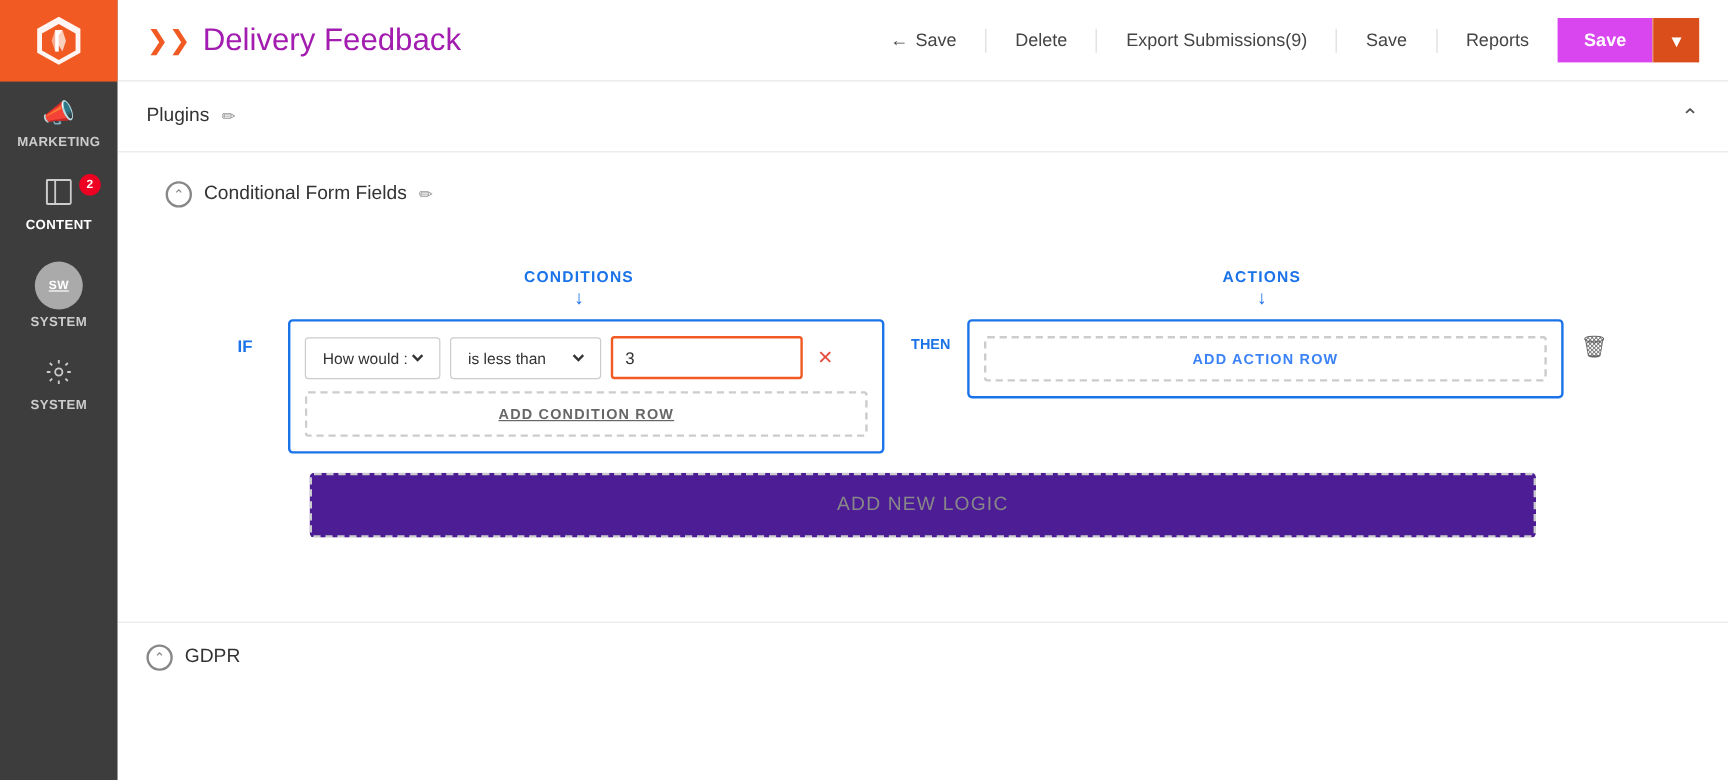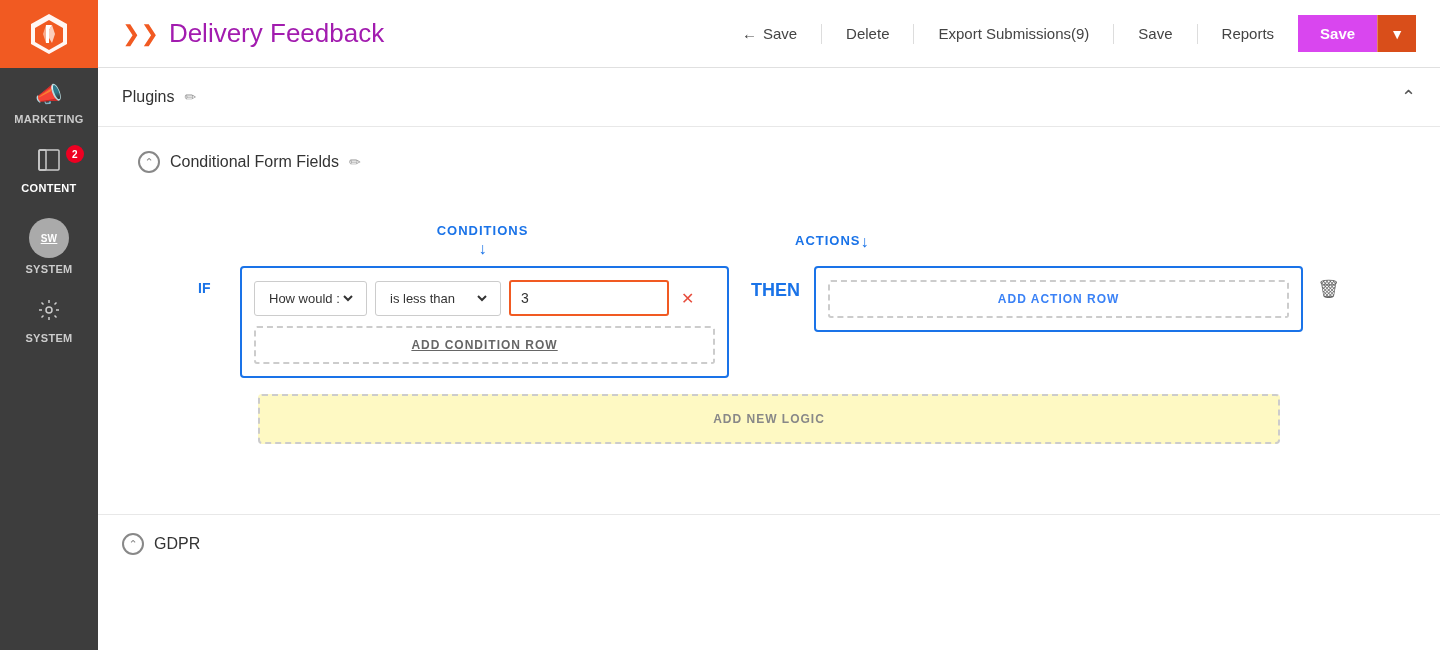--- a/index.html
+++ b/index.html
@@ -204,21 +204,21 @@
     }
     .conditions-col {
       flex: 1;
       display: flex;
       flex-direction: column;
       align-items: center;
     }
     .actions-col {
       flex: 1;
       display: flex;
-      flex-direction: row;
+      flex-direction: column;
       align-items: center;
     }
     .col-label {
       font-size: 13px;
       font-weight: 700;
       color: #1a73e8;
       letter-spacing: 1px;
       text-transform: uppercase;
     }
     .col-arrow {
@@ -235,21 +235,21 @@
       margin-bottom: 16px;
     }
     .if-label {
       font-size: 14px;
       font-weight: 700;
       color: #1a73e8;
       padding-top: 14px;
       min-width: 28px;
     }
     .then-label {
-      font-size: 18px;
+      font-size: 12px;
       font-weight: 700;
       color: #1a73e8;
       padding-top: 14px;
       min-width: 40px;
     }
 
     .conditions-box {
       border: 2px solid #1a73e8;
       border-radius: 4px;
       padding: 12px;
@@ -345,24 +345,24 @@
       padding-top: 12px;
     }
 
     
     .add-logic-area {
       margin: 16px 60px 0;
     }
     .add-logic-btn {
       width: 100%;
       border: 2px dashed #ccc;
-      background: #fef9c3;
+      background: #4c1d95;
       padding: 16px;
-      font-size: 12px;
-      font-weight: 700;
+      font-size: 16px;
+      font-weight: 400;
       color: #888;
       letter-spacing: 1px;
       cursor: pointer;
       border-radius: 4px;
       text-transform: uppercase;
       font-family: inherit;
     }
 
     
     .gdpr-section {

